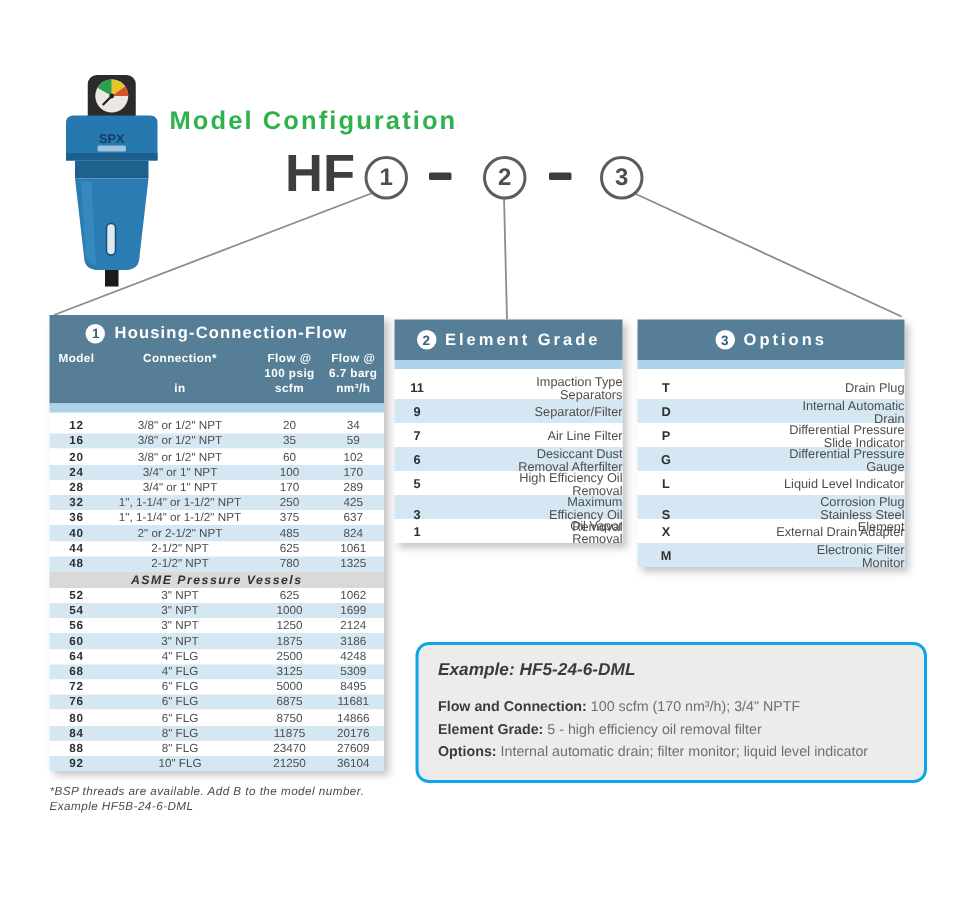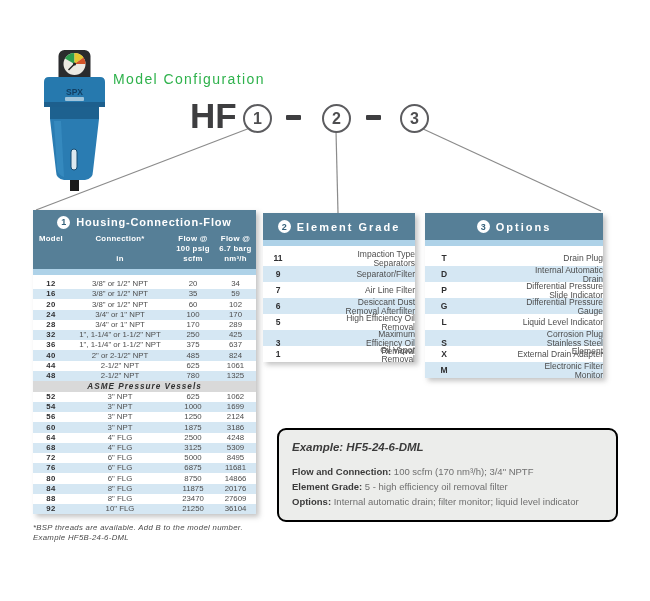--- a/index.html
+++ b/index.html
@@ -6,21 +6,21 @@
   body{
     width:650px;height:601px;background:#ffffff;position:relative;overflow:hidden;
     font-family:"Liberation Sans","DejaVu Sans",sans-serif;color:#3d3d3f;
   }
   .stage{position:absolute;inset:0;}
   svg.lines{position:absolute;left:0;top:0;pointer-events:none;}
   .product{position:absolute;left:37px;top:47px;}
 
   .page-title{
     position:absolute;left:113px;top:71px;
-    font-size:14px;font-weight:normal;letter-spacing:1.4px;color:#2fb24c;
+    font-size:17px;font-weight:bold;letter-spacing:1.4px;color:#2fb24c;
   }
   .formula{position:absolute;left:190px;top:96px;height:40px;}
   .formula .hf{font-size:35px;font-weight:bold;color:#3e3e40;letter-spacing:0;}
   .circle-num{
     position:absolute;width:25px;height:25px;border:2px solid #5c5c5f;border-radius:50%;
     display:flex;align-items:center;justify-content:center;
     font-size:16px;font-weight:bold;color:#4e4e50;background:#fff;
   }
   .dash{position:absolute;width:15px;height:5px;background:#3e3e40;border-radius:1px;}
 
@@ -75,21 +75,21 @@
     font-size:8.5px;line-height:1;color:#4d4d4d;gap:46px;
   }
   #table2 .code-row{grid-template-columns:30px 1fr;}
   #table3 .code-row{grid-template-columns:38px 1fr;}
   .code-row .c{font-weight:bold;color:#2f2f31;text-align:center;}
   .code-row .l{text-align:right;padding-left:6px;}
 
   
   #example{
     position:absolute;left:277px;top:428px;width:341px;height:94px;box-sizing:border-box;
-    background:#ecedeb;border:2px solid #000000;border-radius:9px;
+    background:#ecedeb;border:2px solid #0ea5e9;border-radius:9px;
     padding:11px 13px;
   }
   #example .ex-title{font-size:11.5px;font-weight:bold;font-style:italic;color:#3b3b3b;margin-bottom:11px;}
   #example .ex-line{font-size:9.5px;line-height:15px;color:#6f6f6f;}
   #example .ex-line b{color:#3b3b3b;}
 </style>
 </head>
 <body>
 
 <div class="stage">

